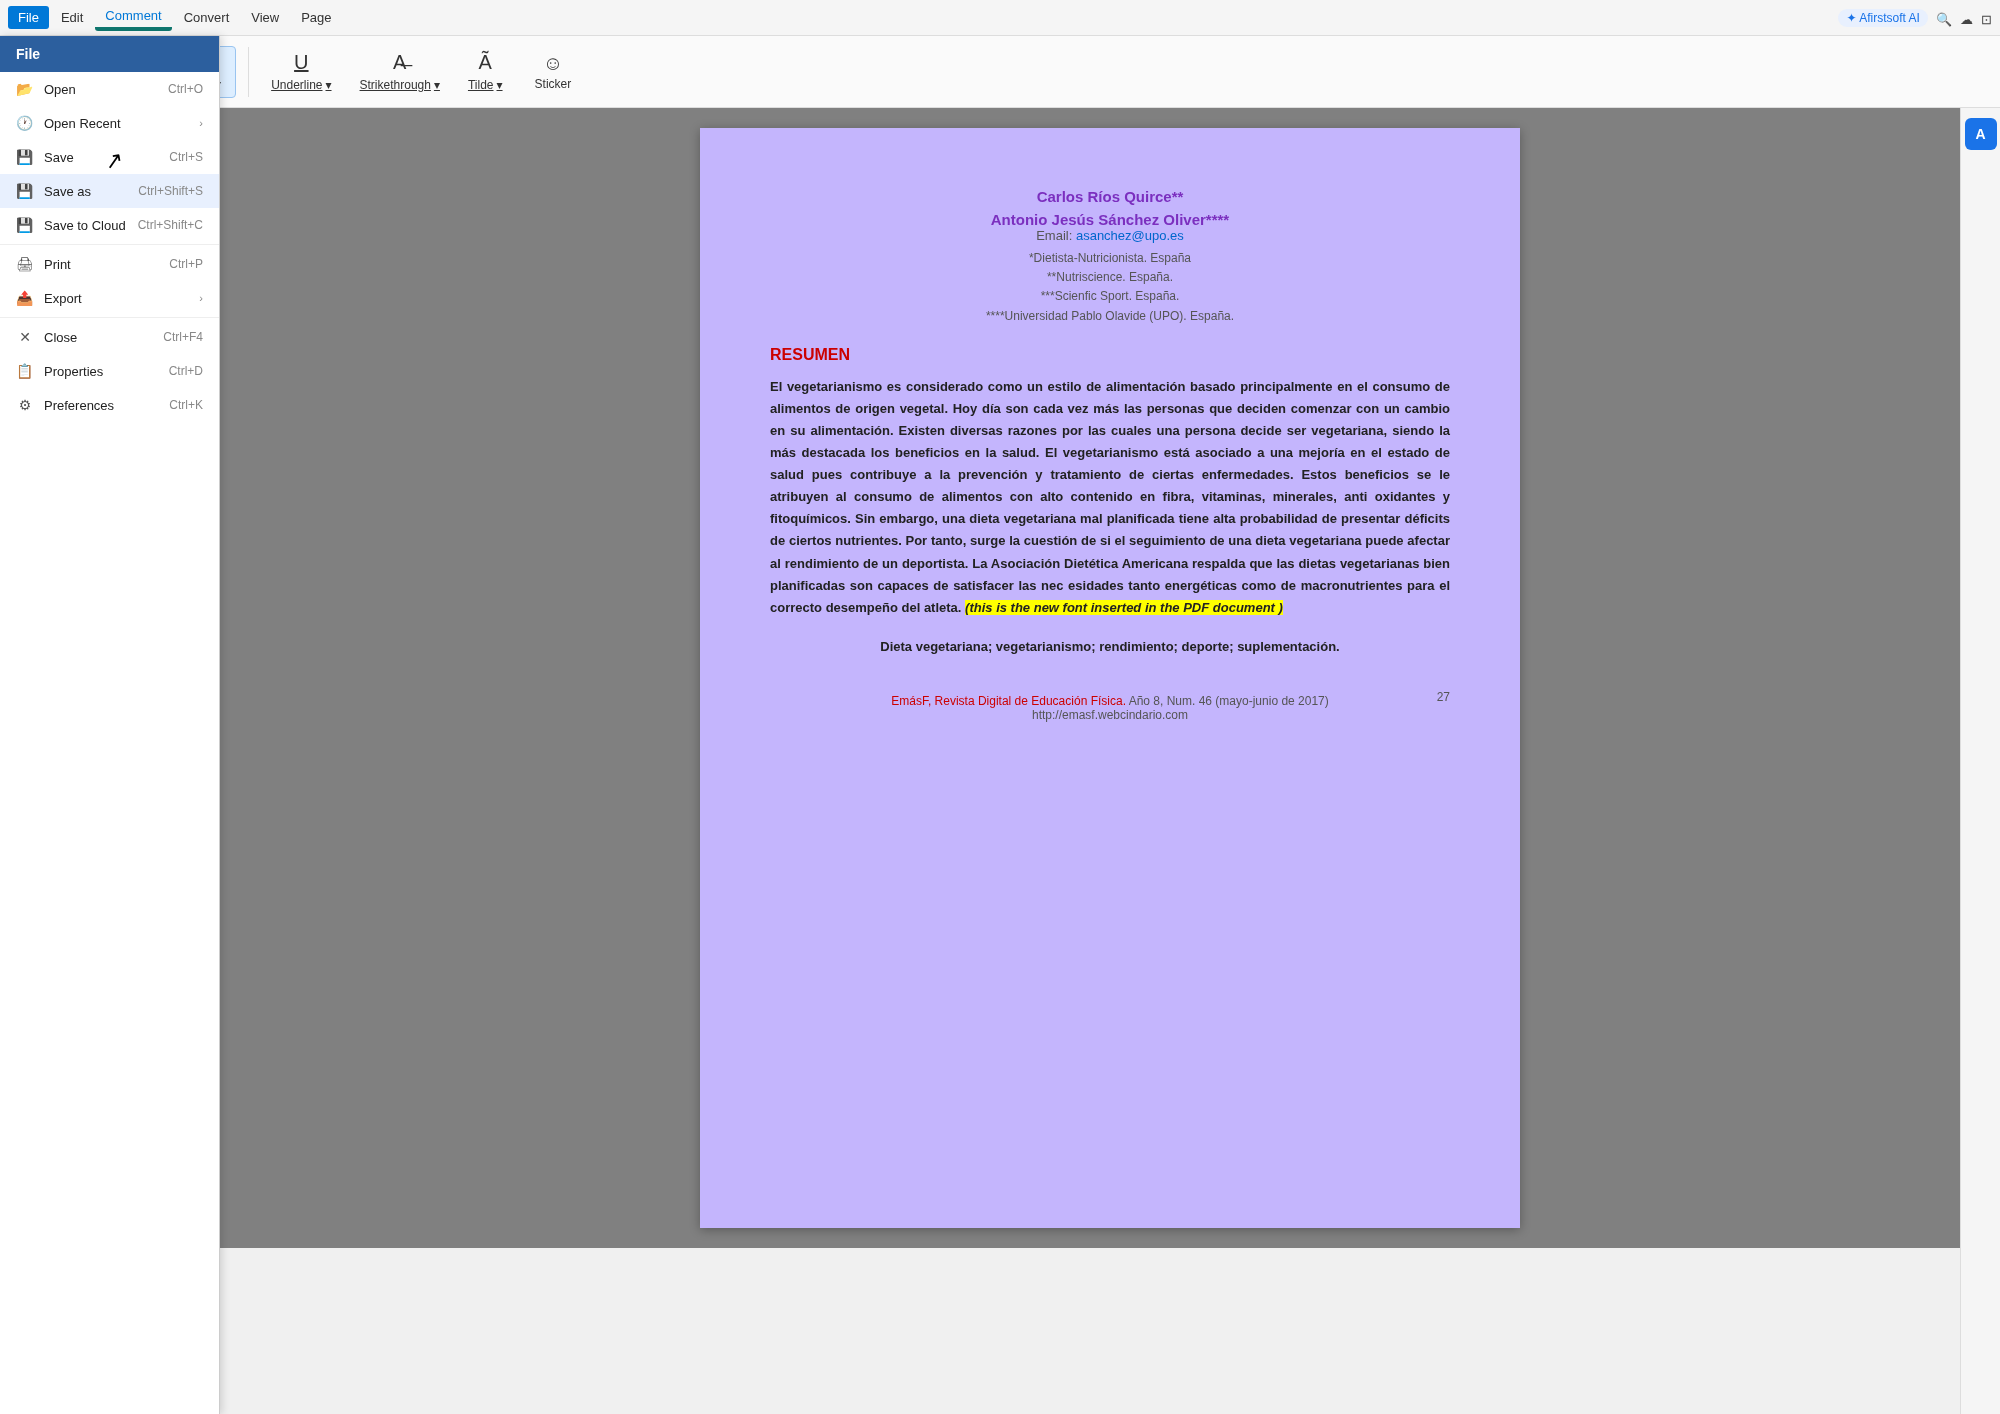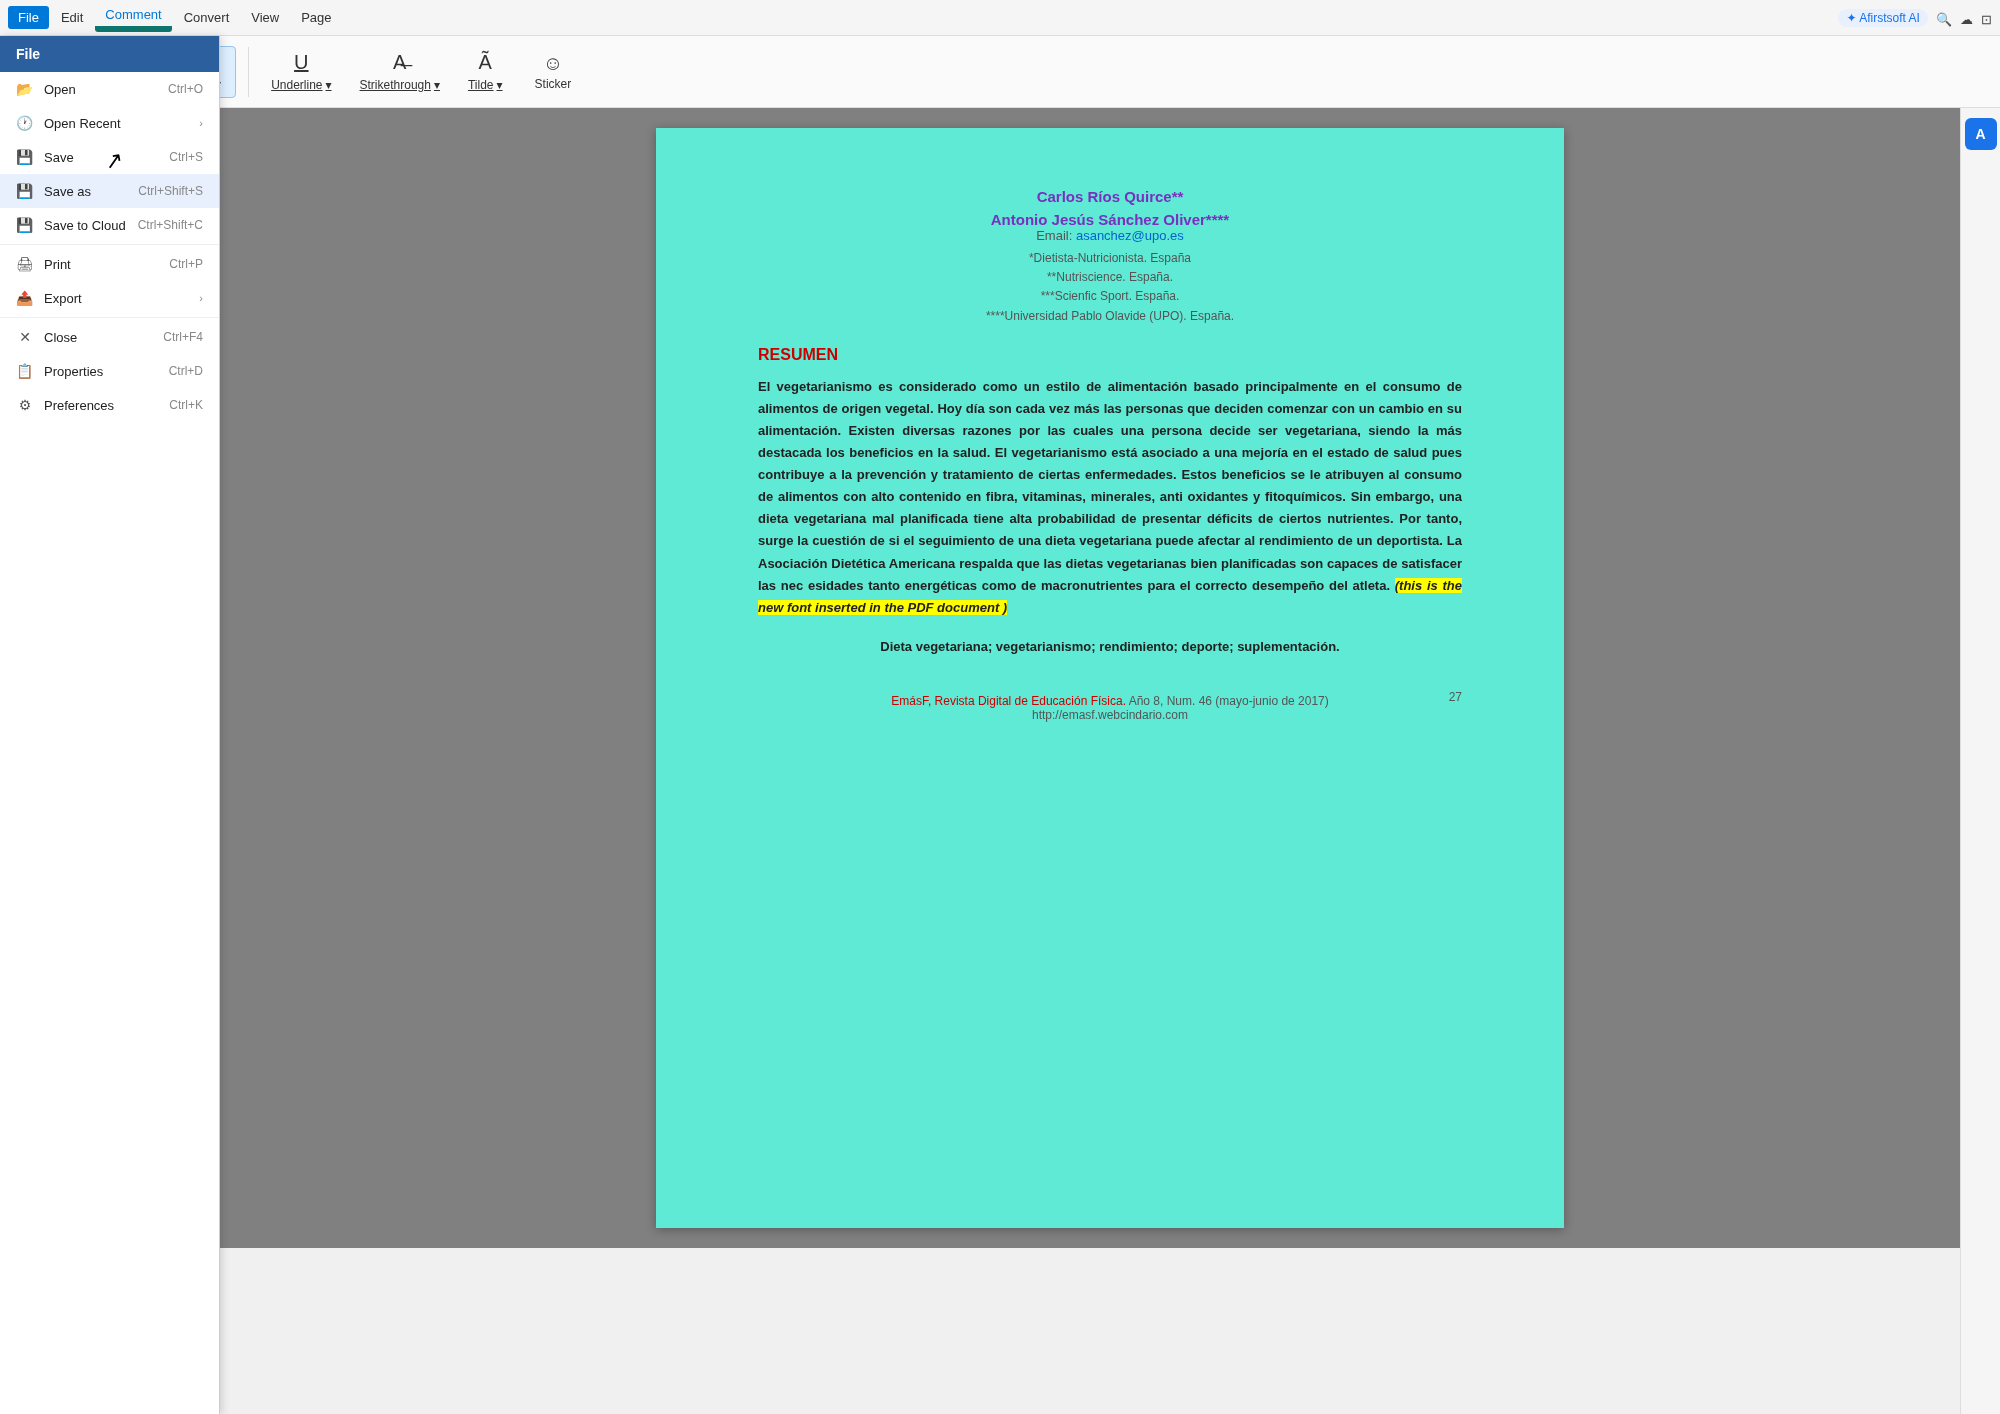--- a/index.html
+++ b/index.html
@@ -28,21 +28,21 @@
       cursor: pointer;
       border-radius: 3px;
       color: #333;
     }
     .menu-item.active {
       background: #0078d7;
       color: white;
     }
     .menu-item.underlined {
       color: #0078d7;
-      border-bottom: 6px solid #0f766e;
+      border-bottom: 4px solid #0f766e;
     }
 
     .menu-spacer { flex: 1; }
     .menu-right {
       display: flex;
       align-items: flex-end;
       gap: 8px;
       font-size: 13px;
       color: #444;
     }
@@ -196,24 +196,24 @@
     .pdf-area {
       flex: 1;
       background: #808080;
       display: flex;
       justify-content: center;
       padding: 20px;
       overflow-y: auto;
       margin-left: 220px;
     }
     .pdf-page {
-      background: #5eead4;
-      width: 908px;
+      background: #c4b5fd;
+      width: 820px;
       min-height: 1100px;
-      padding: 60px 102px;
+      padding: 60px 70px;
       box-shadow: 0 2px 10px rgba(0,0,0,0.3);
       position: relative;
     }
 
     .pdf-title-author {
       text-align: center;
       margin-bottom: 6px;
     }
     .author-name {
       color: #7b2fbf;

